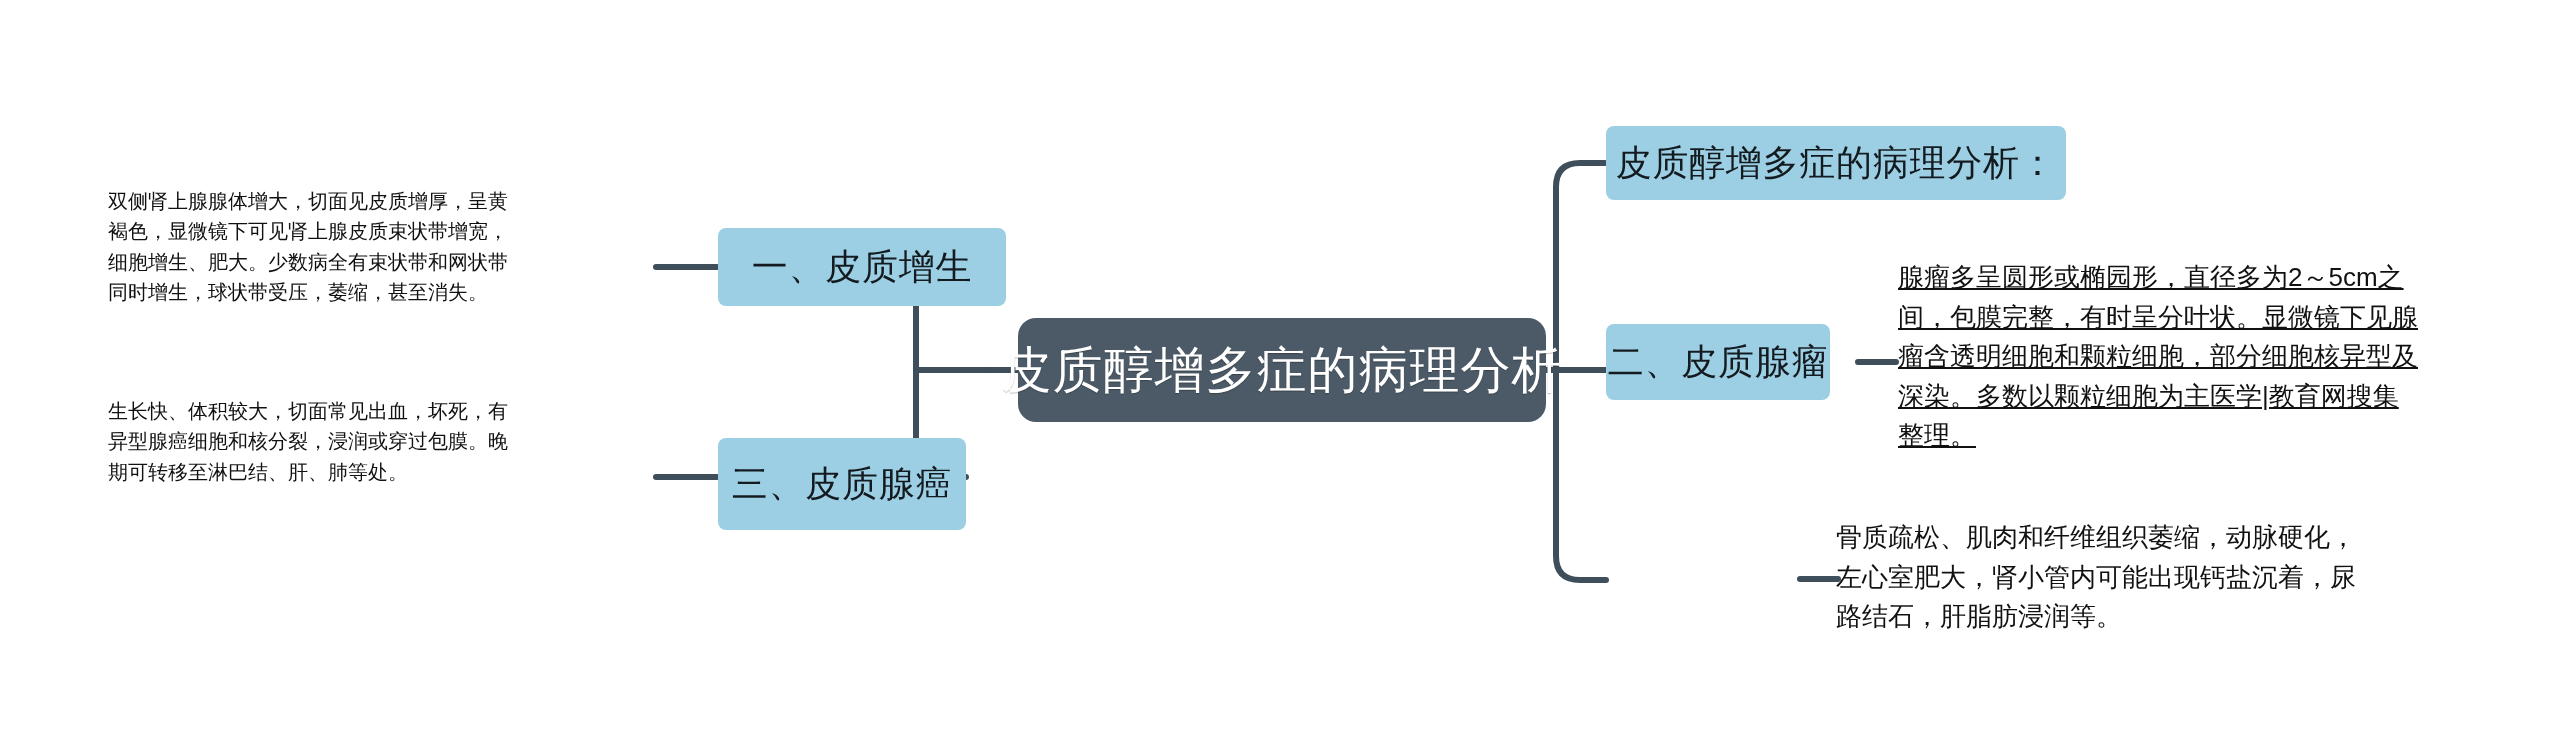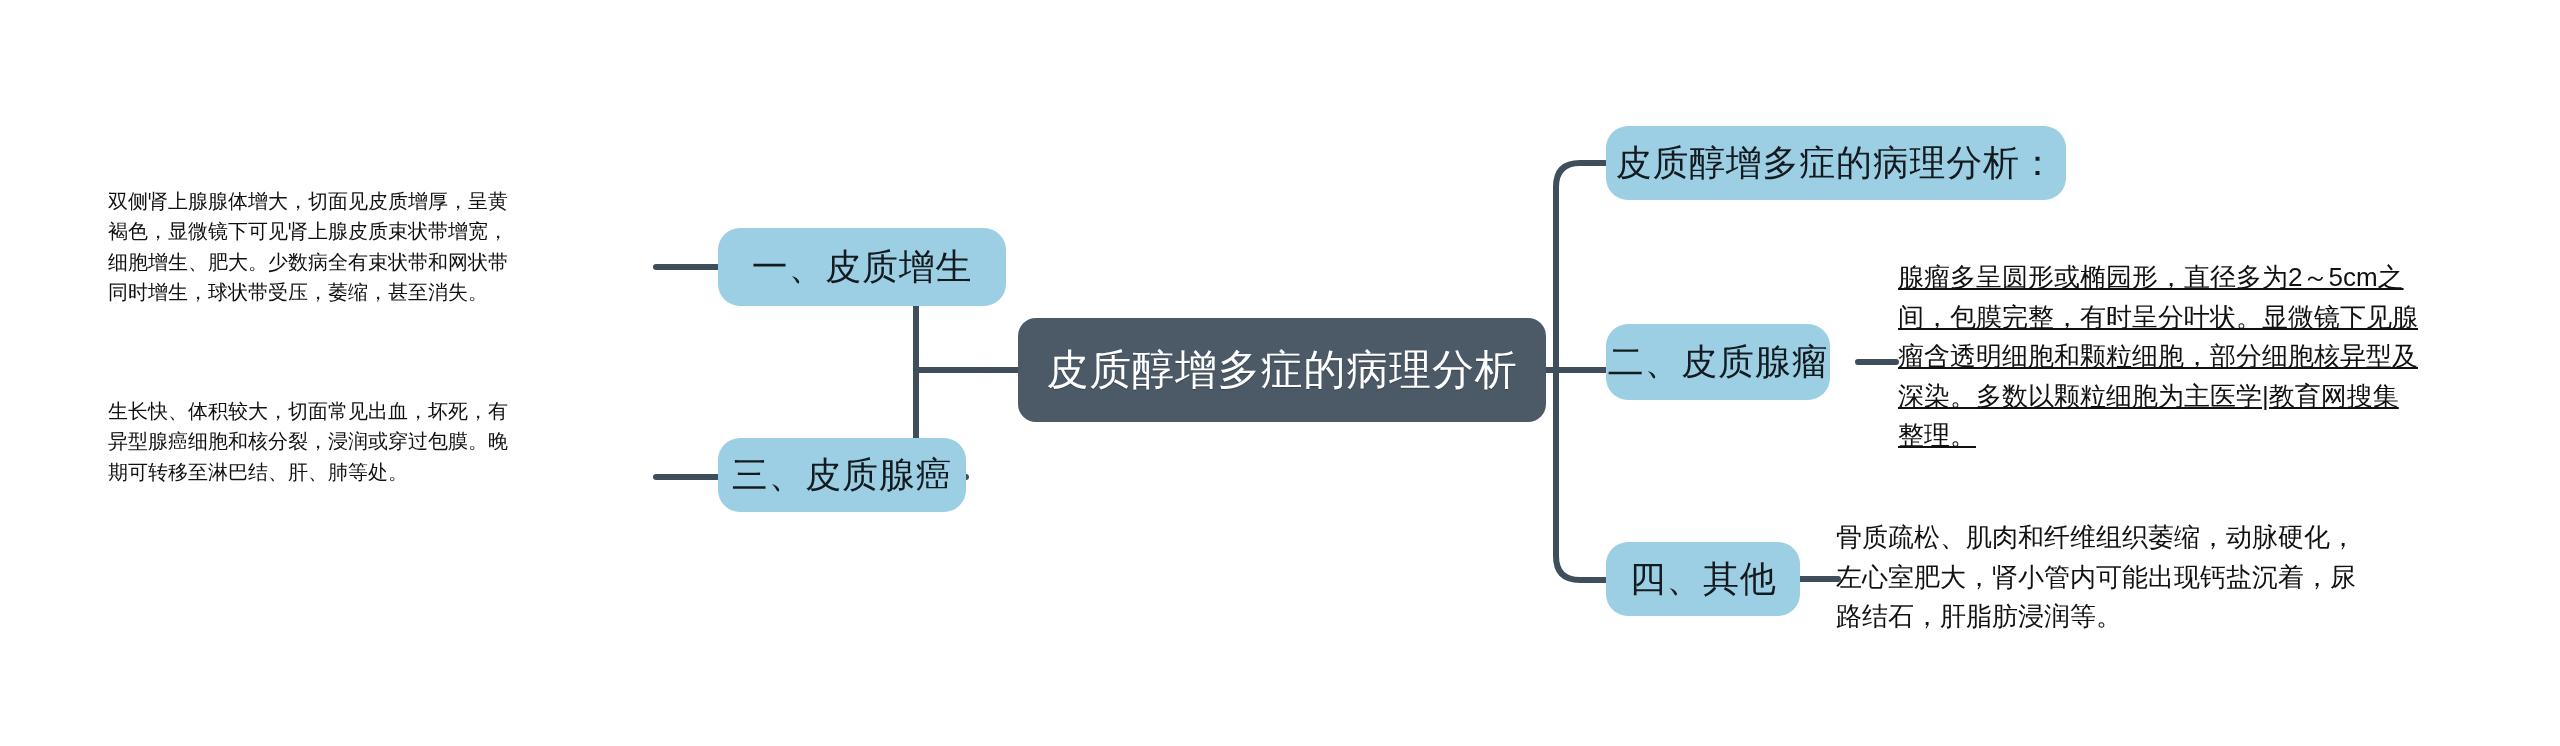--- a/index.html
+++ b/index.html
@@ -26,29 +26,29 @@
     width: 2560px; height: 746px;
     pointer-events: none;
   }
 
   
   .node {
     position: absolute;
     display: flex;
     align-items: center;
     justify-content: center;
-    border-radius: 22px;
+    border-radius: 8px;
     white-space: nowrap;
     letter-spacing: 0.02em;
   }
 
   .node-root {
     background: #4b5a66;
     color: #ffffff;
-    font-size: 42px;
+    font-size: 50px;
     border-radius: 18px;
     padding: 0 30px;
     text-shadow: 0 1px 1px rgba(0,0,0,0.25);
   }
 
   .node-branch {
     background: #9ccfe3;
     color: #141b20;
     font-size: 36px;
     padding: 0 26px;
@@ -68,21 +68,21 @@
     line-height: 1.52;
   }
 
   
   #root-node {
     left: 1018px; top: 318px;
     width: 528px; height: 104px;
   }
 
   #node-1 { left: 718px;  top: 228px; width: 288px; height: 78px; }
-  #node-3 { left: 718px;  top: 438px; width: 248px; height: 74px; }
+  #node-3 { left: 718px;  top: 438px; width: 248px; height: 92px; }
 
   #node-top   { left: 1606px; top: 126px; width: 460px; height: 74px; }
   #node-2     { left: 1606px; top: 324px; width: 224px; height: 76px; }
   #node-4     { left: 1606px; top: 542px; width: 194px; height: 74px; }
 
   #text-left-1 { left: 108px; top: 186px; width: 540px; }
   #text-left-3 { left: 108px; top: 396px; width: 540px; }
 
   #text-right-2 { left: 1898px; top: 258px; width: 600px; text-decoration: underline; }
   #text-right-4 { left: 1836px; top: 518px; width: 620px; }
@@ -118,21 +118,20 @@
   <div class="node node-root" id="root-node">皮质醇增多症的病理分析</div>
 
   <div class="node node-branch" id="node-1">一、皮质增生</div>
 
   <div class="node node-branch" id="node-3">三、皮质腺癌</div>
 
   <div class="node node-branch" id="node-top">皮质醇增多症的病理分析：</div>
 
   <div class="node node-branch" id="node-2">二、皮质腺瘤</div>
 
-  <div class="node node-branch" id="node-4">四、其他</div>
 
   <div class="textblock" id="text-left-1">双侧肾上腺腺体增大，切面见皮质增厚，呈黄
 褐色，显微镜下可见肾上腺皮质束状带增宽，
 细胞增生、肥大。少数病全有束状带和网状带
 同时增生，球状带受压，萎缩，甚至消失。</div>
 
   <div class="textblock" id="text-left-3">生长快、体积较大，切面常见出血，坏死，有
 异型腺癌细胞和核分裂，浸润或穿过包膜。晚
 期可转移至淋巴结、肝、肺等处。</div>
 

